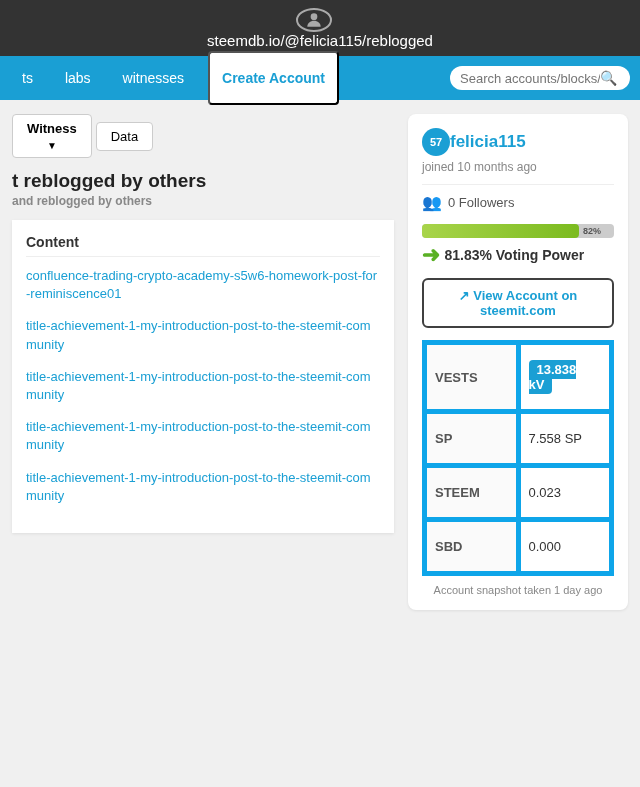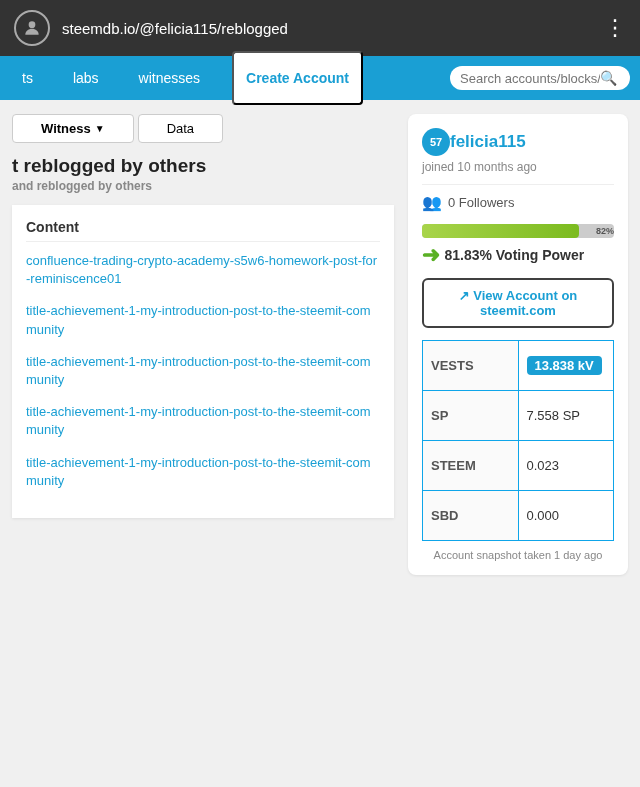--- a/index.html
+++ b/index.html
@@ -5,20 +5,21 @@
     * { box-sizing: border-box; margin: 0; padding: 0; }
     body { font-family: Arial, sans-serif; background: #f0f0f0; width: 640px; min-height: 787px; overflow-x: hidden; }
 
     
     .top-bar {
       background: #333;
       display: flex;
       align-items: center;
       padding: 8px 14px;
       height: 56px;
+      flex-direction: column;
     }
     .top-bar-avatar {
       width: 36px; height: 36px;
       border-radius: 50%;
       border: 2px solid #aaa;
       display: flex; align-items: center; justify-content: center;
       margin-right: 12px;
     }
     .top-bar-url {
       color: #fff;
@@ -31,21 +32,21 @@
       cursor: pointer;
     }
 
     
     .nav-bar {
       background: #1a9fd4;
       display: flex;
       align-items: center;
       padding: 0 10px;
       height: 44px;
-      gap: 16px;
+      gap: 8px;
     }
     .nav-item {
       color: #fff;
       font-size: 14px;
       padding: 0 12px;
       height: 44px;
       display: flex; align-items: center;
       cursor: pointer;
       white-space: nowrap;
     }
@@ -94,25 +95,26 @@
     
     .tabs {
       display: flex;
       align-items: center;
       margin-bottom: 12px;
     }
     .tab-btn {
       background: #fff;
       border: 1px solid #ccc;
       border-radius: 4px;
-      padding: 6px 28px;
+      padding: 6px 14px;
       font-size: 13px;
       cursor: pointer;
       display: flex; align-items: center; gap: 4px;
       margin-right: 4px;
+      flex-direction: column;
     }
     .tab-btn.active { background: #fff; font-weight: bold; }
     .tab-btn .arrow { font-size: 10px; }
 
     
     .page-heading {
       font-size: 19px;
       font-weight: bold;
       color: #222;
       margin-bottom: 2px;
@@ -210,21 +212,21 @@
       overflow: visible;
     }
     .voting-bar-fill {
       background: linear-gradient(90deg, #a8d44a, #7bbb1f);
       height: 100%;
       border-radius: 4px;
       position: relative;
     }
     .voting-bar-label {
       position: absolute;
-      right: 0;
+      right: 13px;
       top: 0;
       font-size: 9px;
       font-weight: bold;
       color: #555;
       line-height: 14px;
     }
     .voting-arrow {
       font-size: 22px;
       color: #5ab025;
       margin-right: 4px;
@@ -255,21 +257,21 @@
     }
 
     
     .stats-table {
       width: 100%;
       border-collapse: collapse;
       font-size: 13px;
     }
     .stats-table td {
       padding: 17px 8px;
-      border: 1px solid #0ea5e9;
+      border: 5px solid #0ea5e9;
       margin-left: 40px;
     }
     .stats-table .label-cell {
       color: #555;
       font-weight: bold;
       background: #fafafa;
       width: 50%;
     }
     .stats-table .value-cell {
       color: #333;

